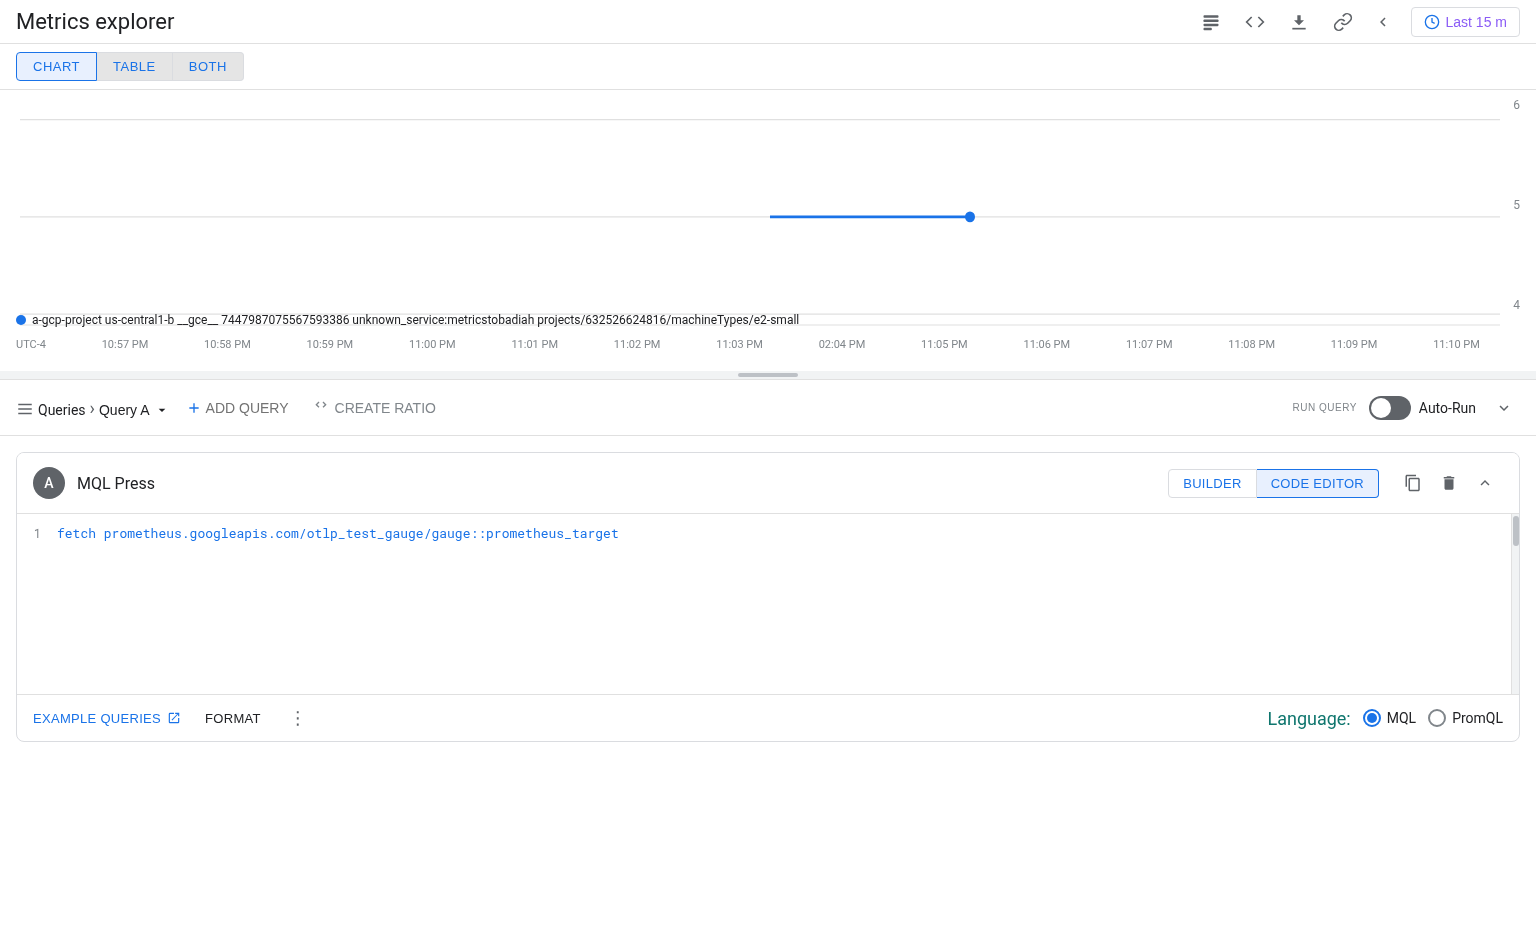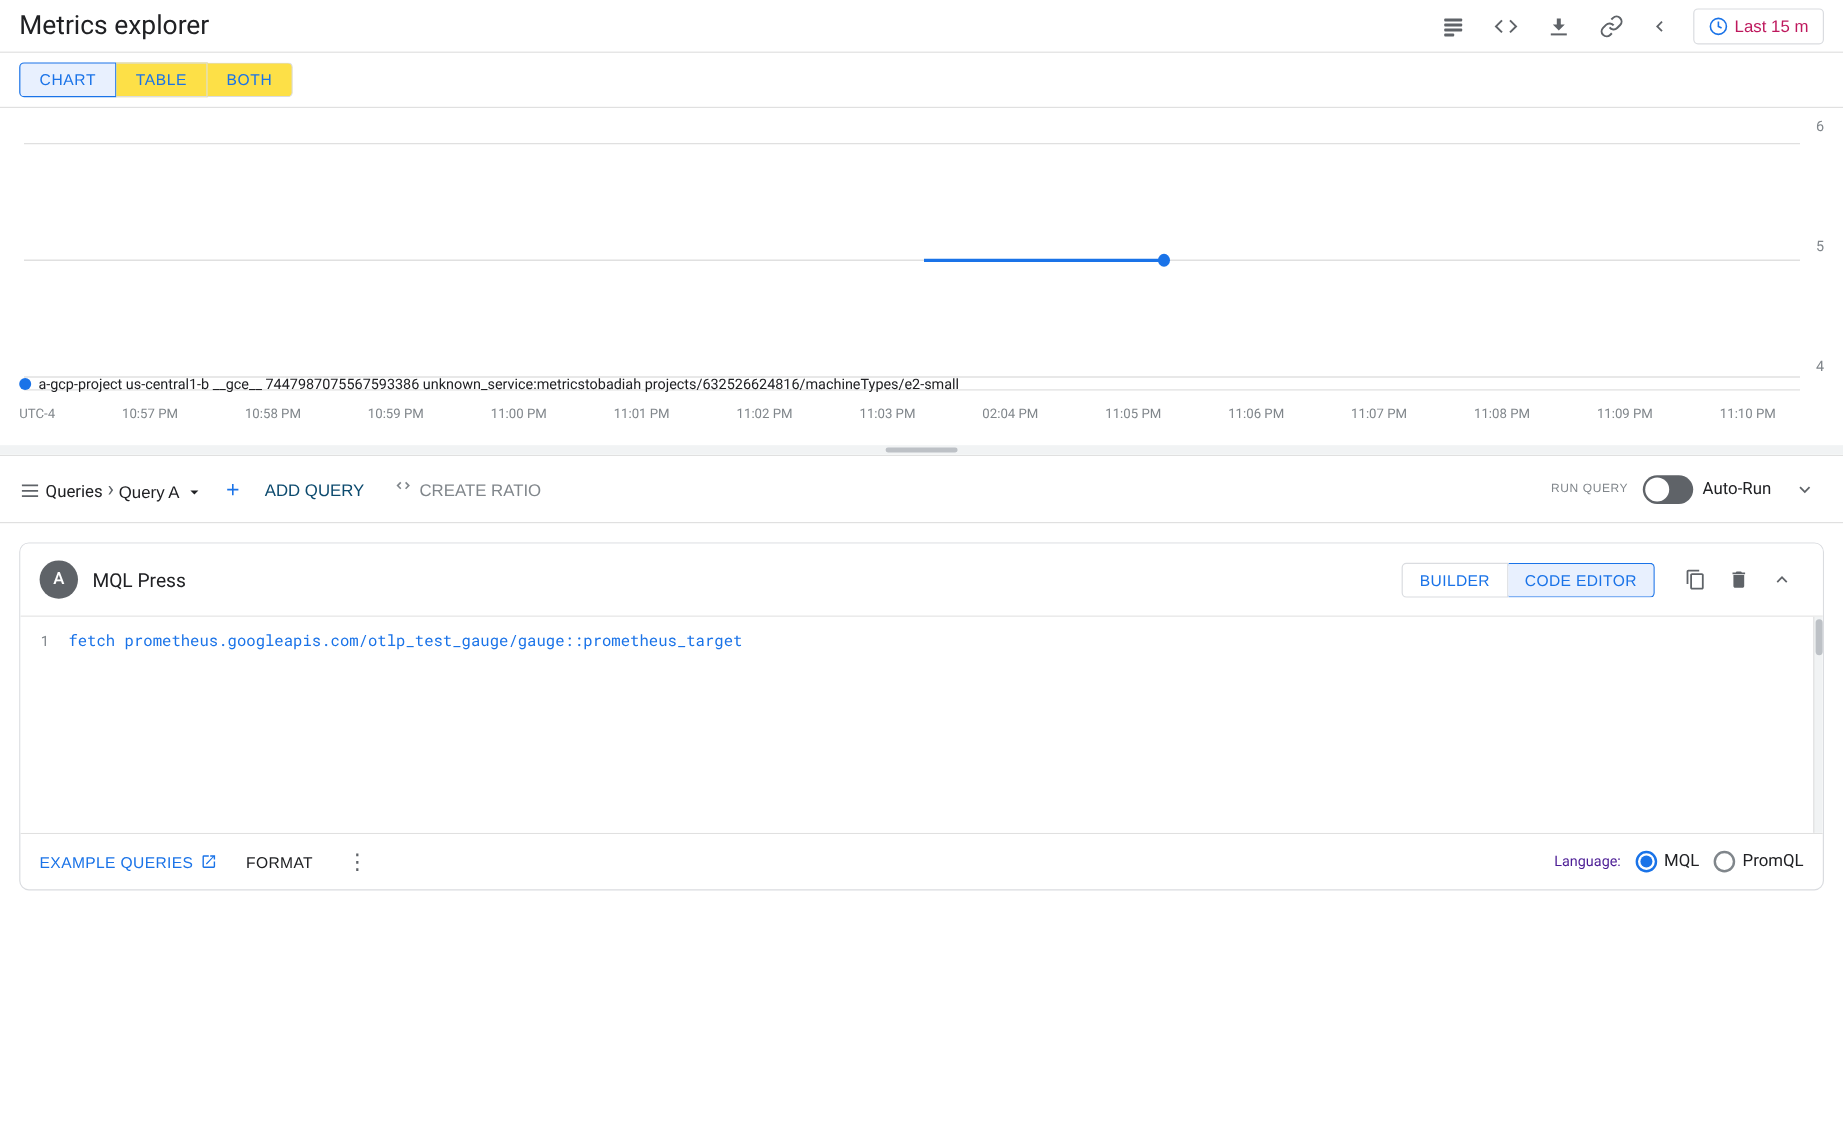--- a/index.html
+++ b/index.html
@@ -13,36 +13,36 @@
     .header-title { font-size: 22px; font-weight: 400; color: #202124; }
     .header-actions { display: flex; align-items: center; gap: 4px; }
     .header-icon-btn {
       width: 40px; height: 40px; border: none; background: none; cursor: pointer;
       border-radius: 50%; display: flex; align-items: center; justify-content: center;
       color: #5f6368;
     }
     .time-btn {
       display: flex; align-items: center; gap: 6px;
       border: 1px solid #dadce0; border-radius: 4px; padding: 6px 12px;
-      background: #fff; cursor: pointer; font-size: 14px; color: #be185d;
+      background: #fff; cursor: pointer; font-size: 14px; color: #8b5cf6;
       margin-left: 8px;
     }
     .chevron-left-btn {
       width: 32px; height: 32px; border: none; background: none; cursor: pointer;
       display: flex; align-items: center; justify-content: center; color: #5f6368;
     }
 
     
     .chart-tabs {
       display: flex; align-items: center; padding: 8px 16px; gap: 0;
       border-bottom: 1px solid #e0e0e0;
     }
     .chart-tab {
       padding: 6px 16px; font-size: 13px; font-weight: 500; cursor: pointer;
-      border: 1px solid #dadce0; color: #1a73e8; background: #fde047;
+      border: 1px solid #dadce0; color: #1a73e8; background: #e5e5e5;
       letter-spacing: 0.5px;
     }
     .chart-tab:first-child { border-radius: 4px 0 0 4px; }
     .chart-tab:last-child { border-radius: 0 4px 4px 0; }
     .chart-tab.active { background: #e8f0fe; border-color: #1a73e8; }
     .chart-tab + .chart-tab { border-left: none; }
 
     
     .chart-area {
       position: relative; height: 290px; border-bottom: 1px solid #e0e0e0;
@@ -70,22 +70,22 @@
     }
     .query-bar-left { display: flex; align-items: flex-end; gap: 4px; }
     .queries-label { font-size: 14px; color: #202124; }
     .chevron-right { color: #5f6368; font-size: 18px; }
     .query-a-btn {
       display: flex; align-items: center; gap: 4px;
       font-size: 14px; color: #202124; cursor: pointer;
       border: none; background: none; font-weight: 500;
     }
     .add-query-btn {
-      display: flex; align-items: center; gap: 19px;
-      color: #0c4a6e; font-size: 14px; font-weight: 500;
+      display: flex; align-items: center; gap: 4px;
+      color: #737373; font-size: 14px; font-weight: 500;
       cursor: pointer; border: none; background: none; padding: 4px 8px;
     }
     .create-ratio-btn {
       display: flex; align-items: center; gap: 6px;
       color: #80868b; font-size: 14px; font-weight: 500;
       cursor: pointer; border: none; background: none; padding: 4px 8px;
     }
     .query-bar-right { margin-left: auto; display: flex; align-items: center; gap: 12px; }
     .run-query-btn {
       font-size: 10px; font-weight: 500; color: #80868b;
@@ -167,21 +167,21 @@
       border-top: 1px solid #e0e0e0; gap: 24px;
     }
     .footer-btn {
       display: flex; align-items: center; gap: 6px;
       color: #1a73e8; font-size: 13px; font-weight: 500;
       cursor: pointer; border: none; background: none; letter-spacing: 0.3px;
     }
     .footer-btn.plain { color: #202124; }
     .footer-more { margin-left: 4px; color: #5f6368; cursor: pointer; border: none; background: none; font-size: 18px; }
     .language-selector { margin-left: auto; display: flex; align-items: center; gap: 12px; }
-    .lang-label { font-size: 12px; color: #4c1d95; }
+    .lang-label { font-size: 18px; color: #0f766e; }
     .radio-option { display: flex; align-items: center; gap: 6px; cursor: pointer; }
     .radio-circle {
       width: 18px; height: 18px; border-radius: 50%; border: 2px solid #1a73e8;
       display: flex; align-items: center; justify-content: center;
     }
     .radio-inner { width: 10px; height: 10px; border-radius: 50%; background: #1a73e8; }
     .radio-circle.empty { border-color: #80868b; }
     .radio-text { font-size: 14px; color: #202124; }
 
     

